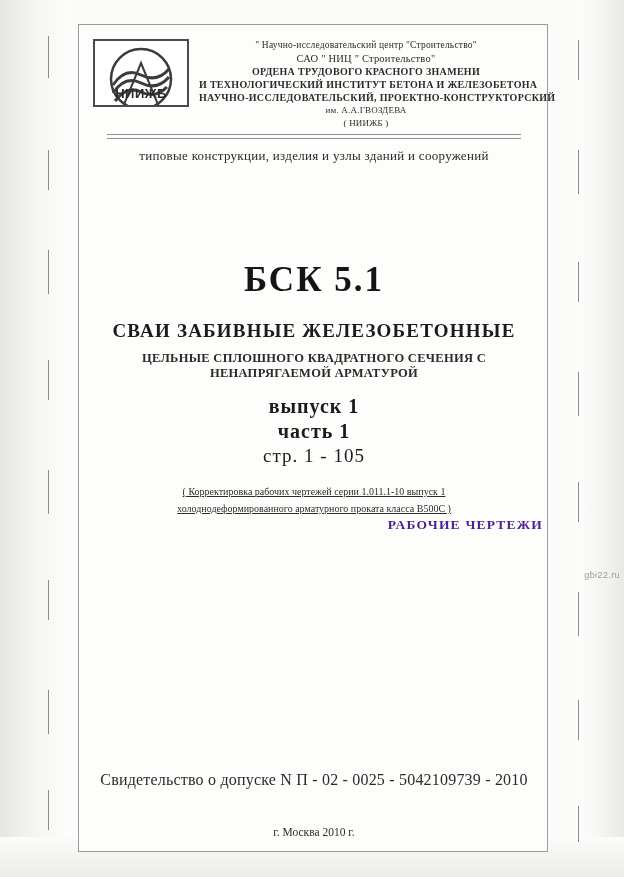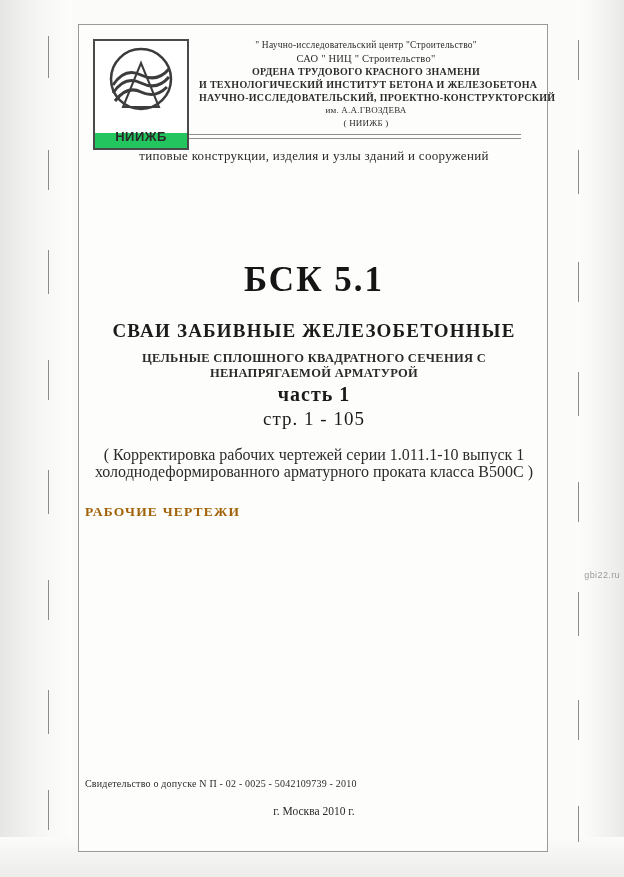--- a/index.html
+++ b/index.html
@@ -73,21 +73,21 @@
     position: relative;
     padding: 6px 10px 0 10px;
     text-align: center;
   }
 
   .logo {
     position: absolute;
     left: 8px;
     top: 8px;
     width: 96px;
-    height: 111px;
+    height: 68px;
     border: 2px solid #4a4a4a;
     box-sizing: border-box;
     background: #22c55e;
     overflow: hidden;
   }
   .logo svg { display: block; }
   .logo-text {
     position: absolute;
     left: 0; bottom: 4px;
     width: 100%;
@@ -183,49 +183,49 @@
   .t-pages {
     font-size: 19px;
     margin-top: 2px;
     letter-spacing: 1px;
     color: #1b1b1b;
   }
 
   .note {
     margin-top: 16px;
     text-align: center;
-    font-size: 16px;
+    font-size: 10px;
     line-height: 17px;
     color: #2b2b2b;
+    text-decoration: underline;
   }
 
   .t-working {
-    margin-top: 24px;
-    text-align: left;
+    text-align: right;
     font-size: 13.5px;
     font-weight: bold;
     letter-spacing: 1.2px;
-    color: #a16207;
+    color: #4c1d95;
   }
 
   
   .cert {
     position: absolute;
-    left: 0;
+    left: 8px;
     bottom: 58px;
     width: 442px;
-    text-align: left;
-    font-size: 10px;
+    text-align: center;
+    font-size: 16px;
     color: #2b2b2b;
     letter-spacing: .2px;
   }
   .city {
     position: absolute;
     left: 0;
-    bottom: 30px;
+    bottom: 9px;
     width: 458px;
     text-align: center;
     font-size: 11.5px;
     color: #2b2b2b;
   }
 
   .watermark {
     position: absolute;
     right: 4px;
     top: 570px;
@@ -295,20 +295,21 @@
         <div class="rule"></div>
         <div class="rule2"></div>
 
         <div class="subject">типовые конструкции, изделия и узлы зданий и сооружений</div>
       </div>
 
       <div class="title-block">
         <div class="t-main">БСК 5.1</div>
         <div class="t-sub1">СВАИ ЗАБИВНЫЕ ЖЕЛЕЗОБЕТОННЫЕ</div>
         <div class="t-sub2">ЦЕЛЬНЫЕ СПЛОШНОГО КВАДРАТНОГО СЕЧЕНИЯ С НЕНАПРЯГАЕМОЙ АРМАТУРОЙ</div>
+        <div class="t-issue">выпуск 1</div>
         <div class="t-part">часть  1</div>
         <div class="t-pages">стр.  1 - 105</div>
 
         <div class="note">
           <div>( Корректировка рабочих чертежей серии 1.011.1-10 выпуск 1</div>
           <div>холоднодеформированного арматурного проката класса В500С )</div>
         </div>
 
         <div class="t-working">РАБОЧИЕ ЧЕРТЕЖИ</div>
       </div>

